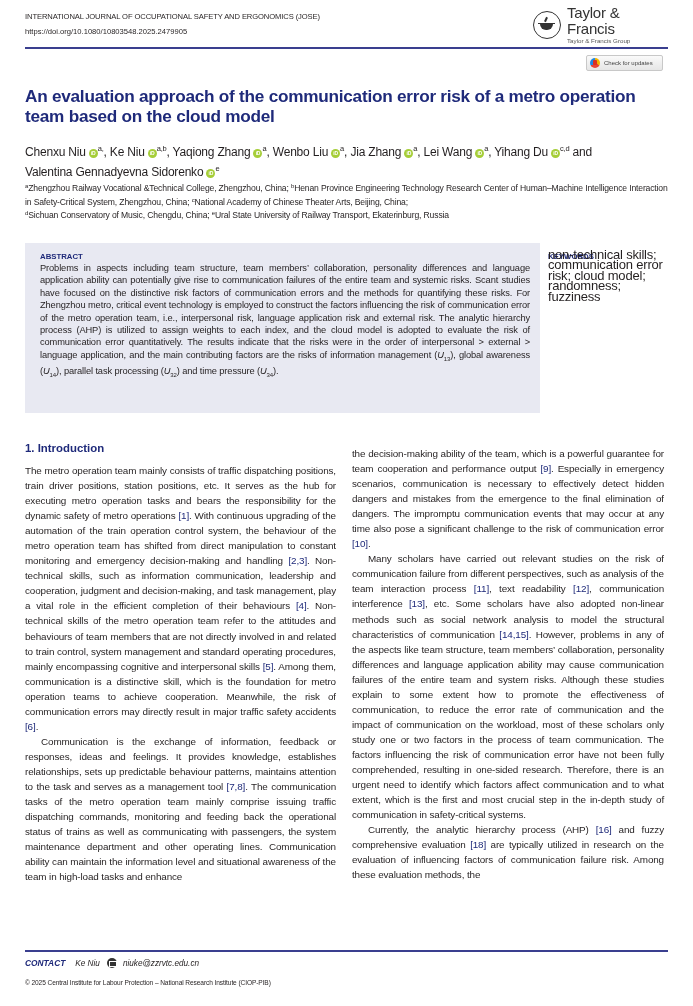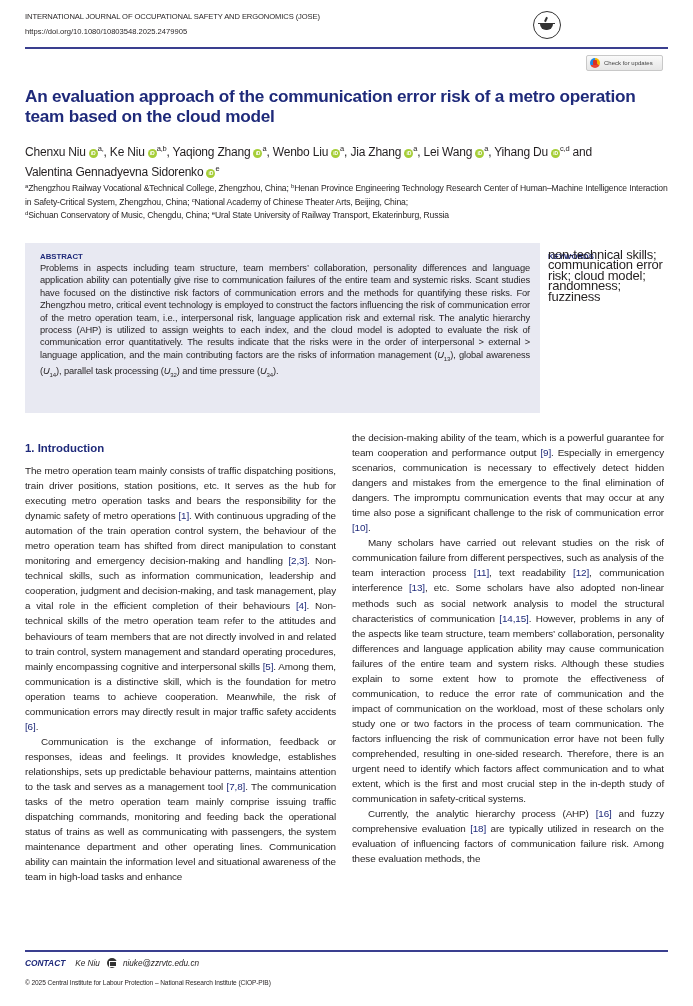--- a/index.html
+++ b/index.html
@@ -39,21 +39,21 @@
   .abstract-head { left: 40px; top: 252px; font-size: 7.8px; font-weight: bold; color: #1f2a7a; }
   .abstract-body { left: 40px; top: 262px; width: 490px; font-size: 9.3px; line-height: 12.4px; text-align: justify; color: #231f20; letter-spacing: -0.12px; }
   .abstract-body sub { font-size: 6px; }
   .kw-head { left: 548px; top: 252px; font-size: 7.8px; font-weight: bold; color: #1f2a7a; }
   .kw-list { left: 548px; top: 250px; width: 120px; font-size: 13px; line-height: 10.4px; color: #231f20; letter-spacing: -0.2px; }
 
   
   .section-head { left: 25px; top: 442px; font-size: 11.4px; font-weight: bold; color: #1f2a7a; }
   .col { font-size: 9.9px; line-height: 15.05px; text-align: justify; color: #231f20; letter-spacing: -0.12px; }
   .col-left { left: 25px; top: 463px; width: 311px; }
-  .col-right { left: 352px; top: 430px; width: 312px; }
+  .col-right { left: 352px; top: 446px; width: 312px; }
   .col p + p { text-indent: 16px; }
   .ref { color: #1f2a7a; }
 
   
   .footer-rule { left: 25px; top: 950px; width: 643px; height: 1.5px; background: #3a3f8f; }
   .contact { left: 25px; top: 958px; font-size: 8.2px; display: flex; align-items: flex-end; font-style: italic; }
   .contact-label { font-weight: bold; color: #1f2a7a; font-size: 8.4px; }
   .contact-name { margin-left: 10px; color: #231f20; }
   .mail-icon { margin-left: 7px; width: 10px; height: 10px; border-radius: 50%; background: #333; position: relative; }
   .mail-icon::after { content: ""; position: absolute; left: 2px; top: 3px; width: 6px; height: 4px; border: 1px solid #fff; }
@@ -63,20 +63,24 @@
 </head>
 <body>
 
 <div class="abs journal-name">INTERNATIONAL JOURNAL OF OCCUPATIONAL SAFETY AND ERGONOMICS (JOSE)</div>
 <div class="abs doi">https://doi.org/10.1080/10803548.2025.2479905</div>
 <div class="abs logo">
   <div class="logo-mark">
     <div class="flame"></div>
       <div class="line"></div>
       <div class="bowl"></div>
+  </div>
+  <div class="logo-text">
+    <div class="logo-title">Taylor &amp; Francis</div>
+    <div class="logo-sub">Taylor &amp; Francis Group</div>
   </div>
 </div>
 <div class="abs header-rule"></div>
 <div class="abs updates">
   <span class="updates-icon"></span>
   <span class="updates-label">Check for updates</span>
 </div>
 
 <h1 class="abs title">An evaluation approach of the communication error risk of a metro operation team based on the cloud model</h1>
 

